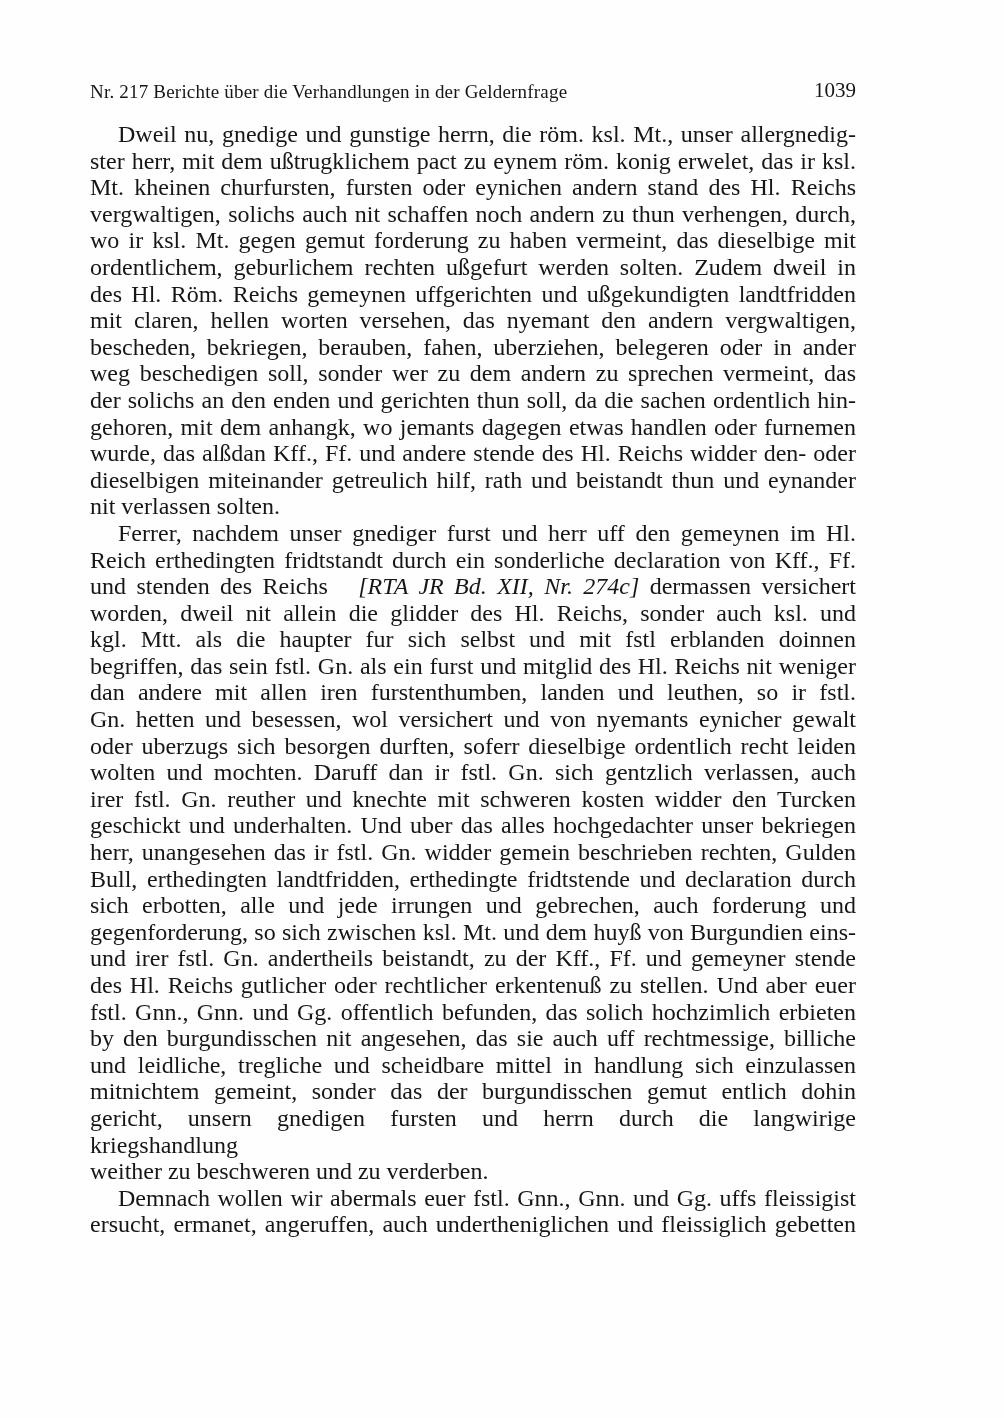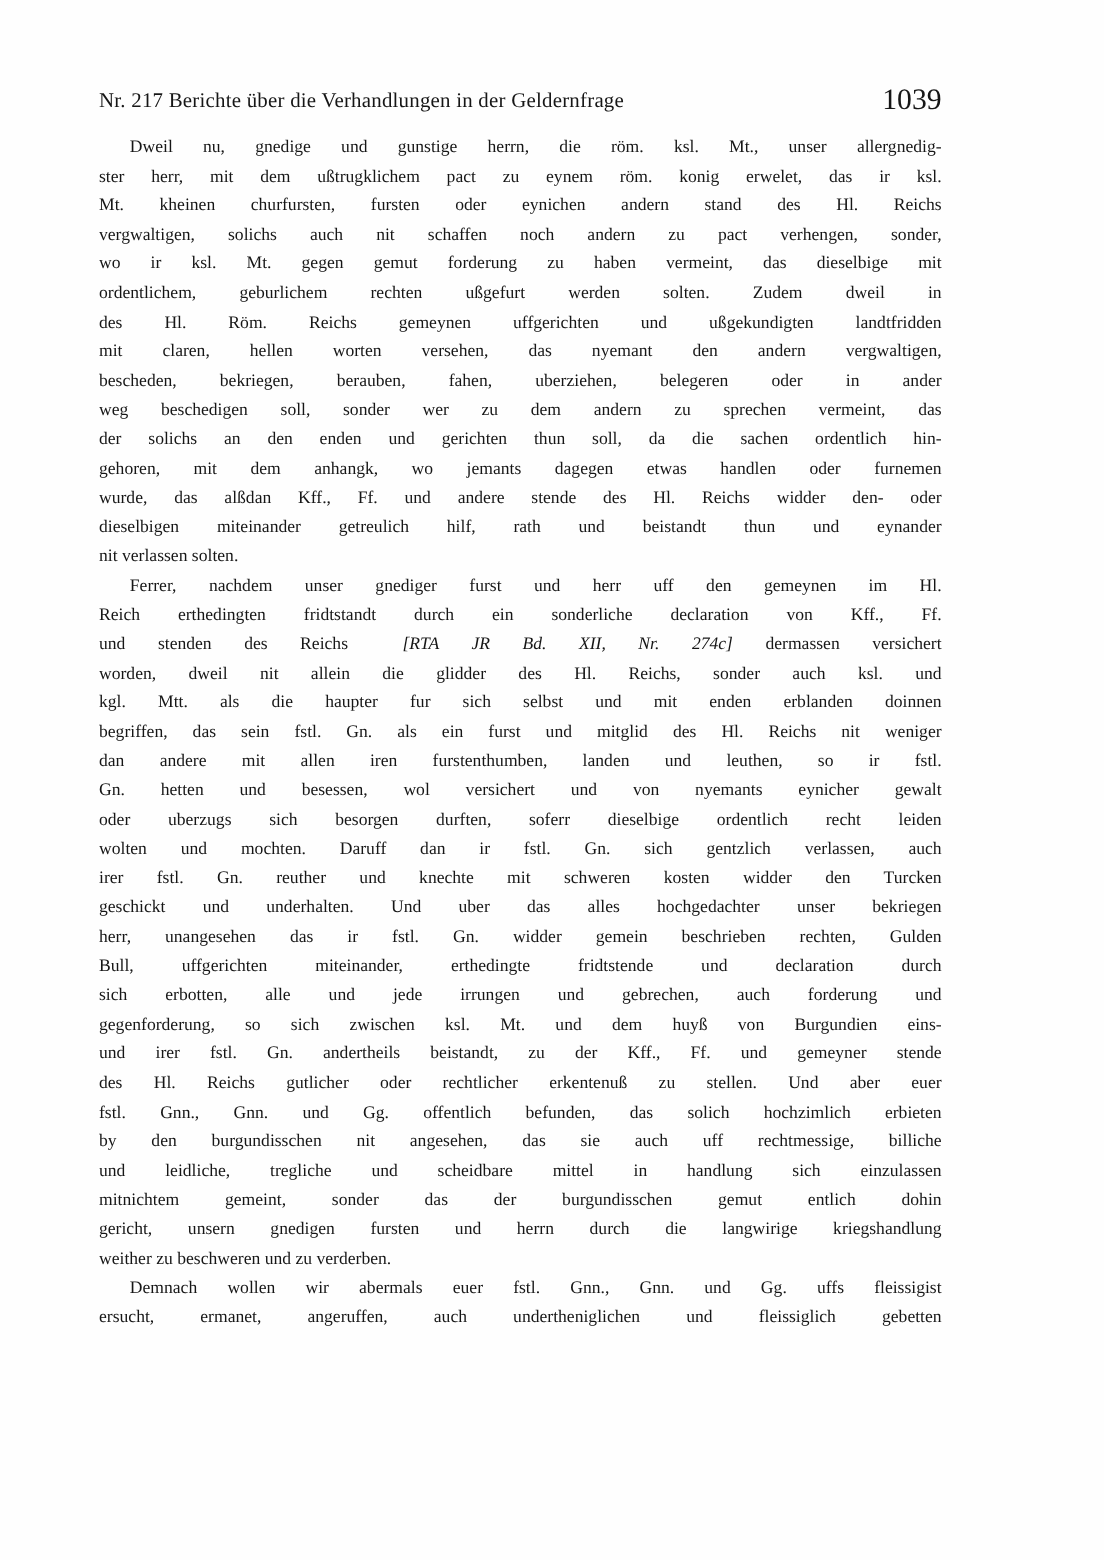--- a/index.html
+++ b/index.html
@@ -30,30 +30,30 @@
   }
   .running-header .header-title {
     display: block;
     text-align: left;
     letter-spacing: 0.2px;
   }
   .running-header .page-number {
     position: absolute;
     right: 0;
     top: -2px;
-    font-size: 27px;
+    font-size: 21px;
   }
   .body-text {
     margin-top: 15px;
   }
   .paragraph {
     margin: 0;
   }
   .line {
-    font-size: 16px;
+    font-size: 24px;
     line-height: 26.6px;
     text-align: justify;
     text-align-last: justify;
     white-space: normal;
     hyphens: none;
   }
   .line.indent {
     text-indent: 28px;
   }
   .line.short {
@@ -71,48 +71,48 @@
   <div class="content">
     <div class="running-header">
       <span class="header-title">Nr. 217 Berichte über die Verhandlungen in der Geldernfrage</span>
       <span class="page-number">1039</span>
     </div>
     <div class="body-text">
         <div class="paragraph">
           <div class="line indent"><span>Dweil nu, gnedige und gunstige herrn, die röm. ksl. Mt., unser allergnedig-</span></div>
           <div class="line"><span>ster herr, mit dem ußtrugklichem pact zu eynem röm. konig erwelet, das ir ksl.</span></div>
           <div class="line"><span>Mt. kheinen churfursten, fursten oder eynichen andern stand des Hl. Reichs</span></div>
-          <div class="line"><span>vergwaltigen, solichs auch nit schaffen noch andern zu pact verhengen, sonder,</span></div>
+          <div class="line"><span>vergwaltigen, solichs auch nit schaffen noch andern zu thun verhengen, durch,</span></div>
           <div class="line"><span>wo ir ksl. Mt. gegen gemut forderung zu haben vermeint, das dieselbige mit</span></div>
           <div class="line"><span>ordentlichem, geburlichem rechten ußgefurt werden solten. Zudem dweil in</span></div>
           <div class="line"><span>des Hl. Röm. Reichs gemeynen uffgerichten und ußgekundigten landtfridden</span></div>
           <div class="line"><span>mit claren, hellen worten versehen, das nyemant den andern vergwaltigen,</span></div>
           <div class="line"><span>bescheden, bekriegen, berauben, fahen, uberziehen, belegeren oder in ander</span></div>
           <div class="line"><span>weg beschedigen soll, sonder wer zu dem andern zu sprechen vermeint, das</span></div>
           <div class="line"><span>der solichs an den enden und gerichten thun soll, da die sachen ordentlich hin-</span></div>
           <div class="line"><span>gehoren, mit dem anhangk, wo jemants dagegen etwas handlen oder furnemen</span></div>
           <div class="line"><span>wurde, das alßdan Kff., Ff. und andere stende des Hl. Reichs widder den- oder</span></div>
           <div class="line"><span>dieselbigen miteinander getreulich hilf, rath und beistandt thun und eynander</span></div>
           <div class="line short"><span>nit verlassen solten.</span></div>
         </div>
         <div class="paragraph">
           <div class="line indent"><span>Ferrer, nachdem unser gnediger furst und herr uff den gemeynen im Hl.</span></div>
           <div class="line"><span>Reich erthedingten fridtstandt durch ein sonderliche declaration von Kff., Ff.</span></div>
           <div class="line"><span>und stenden des Reichs </span><span class="italic">[RTA JR Bd. XII, Nr. 274c]</span><span> dermassen versichert</span></div>
           <div class="line"><span>worden, dweil nit allein die glidder des Hl. Reichs, sonder auch ksl. und</span></div>
-          <div class="line"><span>kgl. Mtt. als die haupter fur sich selbst und mit enden erblanden doinnen</span></div>
+          <div class="line"><span>kgl. Mtt. als die haupter fur sich selbst und mit fstl erblanden doinnen</span></div>
           <div class="line"><span>begriffen, das sein fstl. Gn. als ein furst und mitglid des Hl. Reichs nit weniger</span></div>
           <div class="line"><span>dan andere mit allen iren furstenthumben, landen und leuthen, so ir fstl.</span></div>
           <div class="line"><span>Gn. hetten und besessen, wol versichert und von nyemants eynicher gewalt</span></div>
           <div class="line"><span>oder uberzugs sich besorgen durften, soferr dieselbige ordentlich recht leiden</span></div>
           <div class="line"><span>wolten und mochten. Daruff dan ir fstl. Gn. sich gentzlich verlassen, auch</span></div>
           <div class="line"><span>irer fstl. Gn. reuther und knechte mit schweren kosten widder den Turcken</span></div>
           <div class="line"><span>geschickt und underhalten. Und uber das alles hochgedachter unser bekriegen</span></div>
           <div class="line"><span>herr, unangesehen das ir fstl. Gn. widder gemein beschrieben rechten, Gulden</span></div>
-          <div class="line"><span>Bull, uffgerichten miteinander, erthedingte fridtstende und declaration durch</span></div>
+          <div class="line"><span>Bull, erthedingten landtfridden, erthedingte fridtstende und declaration durch</span></div>
           <div class="line"><span>sich erbotten, alle und jede irrungen und gebrechen, auch forderung und</span></div>
           <div class="line"><span>gegenforderung, so sich zwischen ksl. Mt. und dem huyß von Burgundien eins-</span></div>
           <div class="line"><span>und irer fstl. Gn. andertheils beistandt, zu der Kff., Ff. und gemeyner stende</span></div>
           <div class="line"><span>des Hl. Reichs gutlicher oder rechtlicher erkentenuß zu stellen. Und aber euer</span></div>
           <div class="line"><span>fstl. Gnn., Gnn. und Gg. offentlich befunden, das solich hochzimlich erbieten</span></div>
           <div class="line"><span>by den burgundisschen nit angesehen, das sie auch uff rechtmessige, billiche</span></div>
           <div class="line"><span>und leidliche, tregliche und scheidbare mittel in handlung sich einzulassen</span></div>
           <div class="line"><span>mitnichtem gemeint, sonder das der burgundisschen gemut entlich dohin</span></div>
           <div class="line"><span>gericht, unsern gnedigen fursten und herrn durch die langwirige kriegshandlung</span></div>
           <div class="line short"><span>weither zu beschweren und zu verderben.</span></div>

